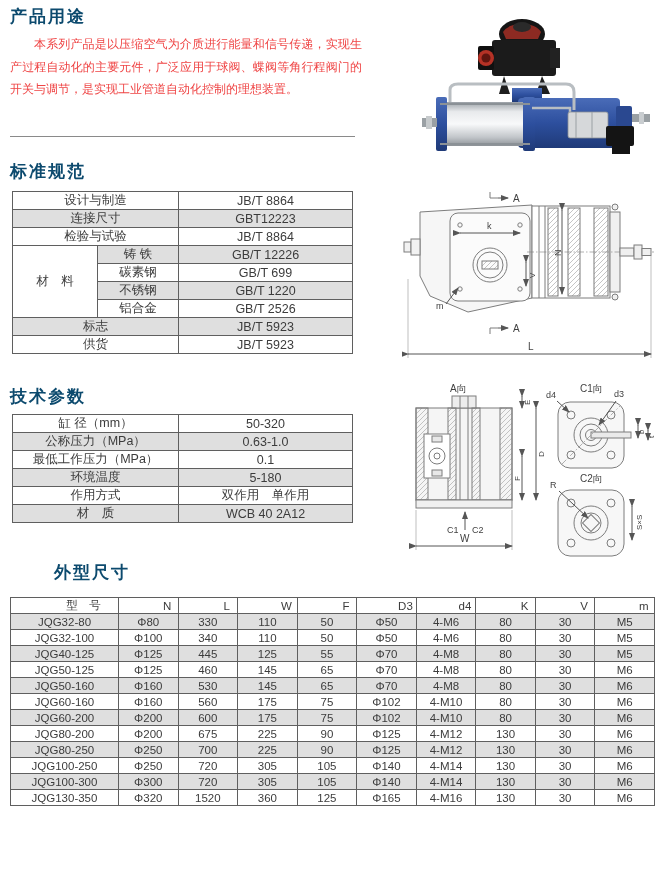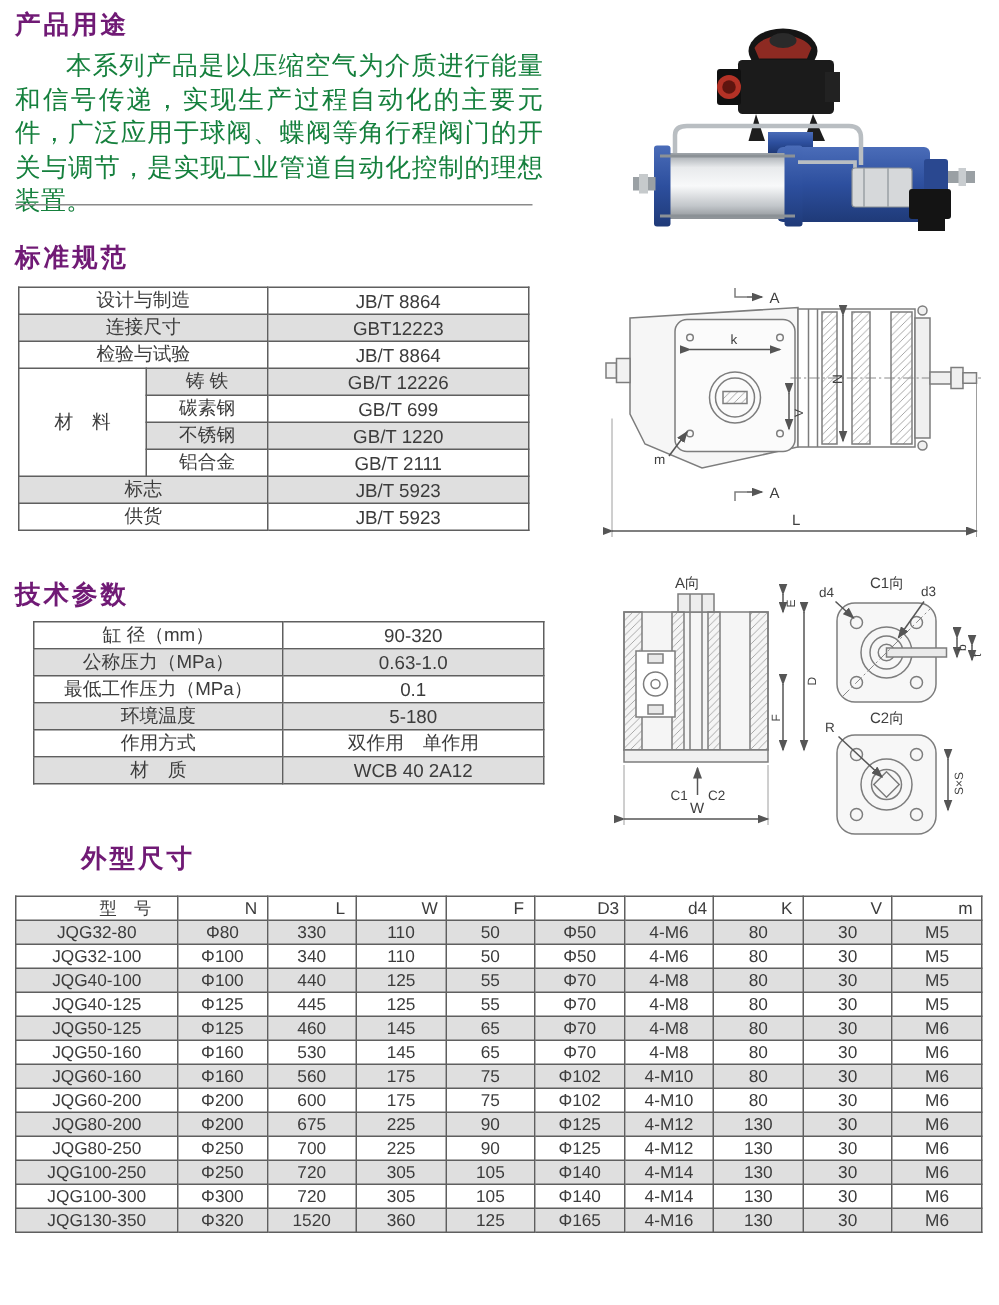--- a/index.html
+++ b/index.html
@@ -1,33 +1,33 @@
 <!DOCTYPE html>
 <html><head>
 <meta charset="utf-8">
 <style>
   * { margin:0; padding:0; box-sizing:border-box; }
   body { background:#fff; }
   .page {
     position:relative; width:666px; height:870px; background:#ffffff;
     font-family:"Liberation Sans","DejaVu Sans",sans-serif; color:#3d3d3d; overflow:hidden;
   }
-  .sec-title { position:absolute; font-size:17px; font-weight:600; letter-spacing:2px; color:#701a75; }
+  .sec-title { position:absolute; font-size:17px; font-weight:600; letter-spacing:2px; color:#0c4a6e; }
   .usage-body {
     position:absolute; left:10px; top:33px; width:352px;
-    font-size:17px; line-height:22.5px; text-indent:2em; text-align:justify; color:#15803d;
+    font-size:12px; line-height:22.5px; text-indent:2em; text-align:justify; color:#ef4444;
   }
   .divider { position:absolute; left:10px; top:136px; width:345px; border-top:1px solid #8a8a8a; }
   .tbl { border-collapse:collapse; table-layout:fixed; }
   .tbl td, .tbl th { border:1px solid #5f5f5f; text-align:center; vertical-align:middle;
     font-size:12.5px; font-weight:400; color:#3c3c3c; height:17px; padding:0 2px; overflow:hidden; white-space:nowrap; }
   .tbl-std { position:absolute; left:12px; top:191px; width:340px; }
   .tbl-std tr:nth-child(even) td { background:#dfdfdf; }
   .tbl-std td.bg-white { background:#ffffff !important; }
-  .tbl-tech { position:absolute; left:22px; top:414px; width:340px;padding-left:38px; }
+  .tbl-tech { position:absolute; left:12px; top:414px; width:340px;padding-left:38px; }
   .tbl-tech tr:nth-child(even) td { background:#dfdfdf; }
   .tbl-dims { position:absolute; left:10px; top:597px; width:645px; }
   .tbl-dims td, .tbl-dims th { font-size:11.5px; height:16px; }
   .tbl-dims thead th { background:#ffffff; font-weight:400;padding-left:40px; }
   .tbl-dims tbody tr:nth-child(odd) td { background:#dfdfdf; }
   .fig { position:absolute; }
   svg text { font-family:"Liberation Sans","DejaVu Sans",sans-serif; fill:#3f3f3f; }
 </style>
 </head>
 <body>
@@ -123,21 +123,21 @@
       <tr>
         <td>碳素钢</td>
         <td>GB/T 699</td>
       </tr>
       <tr>
         <td>不锈钢</td>
         <td>GB/T 1220</td>
       </tr>
       <tr>
         <td>铝合金</td>
-        <td>GB/T 2111</td>
+        <td>GB/T 2526</td>
       </tr>
       <tr>
         <td colspan="2">标志</td>
         <td>JB/T 5923</td>
       </tr>
       <tr>
         <td colspan="2">供货</td>
         <td>JB/T 5923</td>
       </tr>
     </tbody>
@@ -208,21 +208,21 @@
   <div class="sec-title" style="left:10px; top:385px;">技术参数</div>
 
   <table class="tbl tbl-tech">
     <colgroup>
         <col style="width:166px">
         <col style="width:174px">
       </colgroup>
     <tbody>
       <tr>
         <td>缸 径（mm）</td>
-        <td>90-320</td>
+        <td>50-320</td>
       </tr>
       <tr>
         <td>公称压力（MPa）</td>
         <td>0.63-1.0</td>
       </tr>
       <tr>
         <td>最低工作压力（MPa）</td>
         <td>0.1</td>
       </tr>
       <tr>
@@ -367,32 +367,20 @@
           <td>340</td>
           <td>110</td>
           <td>50</td>
           <td>Φ50</td>
           <td>4-M6</td>
           <td>80</td>
           <td>30</td>
           <td>M5</td>
         </tr>
 
-        <tr>
-          <td>JQG40-100</td>
-          <td>Φ100</td>
-          <td>440</td>
-          <td>125</td>
-          <td>55</td>
-          <td>Φ70</td>
-          <td>4-M8</td>
-          <td>80</td>
-          <td>30</td>
-          <td>M5</td>
-        </tr>
 
         <tr>
           <td>JQG40-125</td>
           <td>Φ125</td>
           <td>445</td>
           <td>125</td>
           <td>55</td>
           <td>Φ70</td>
           <td>4-M8</td>
           <td>80</td>

